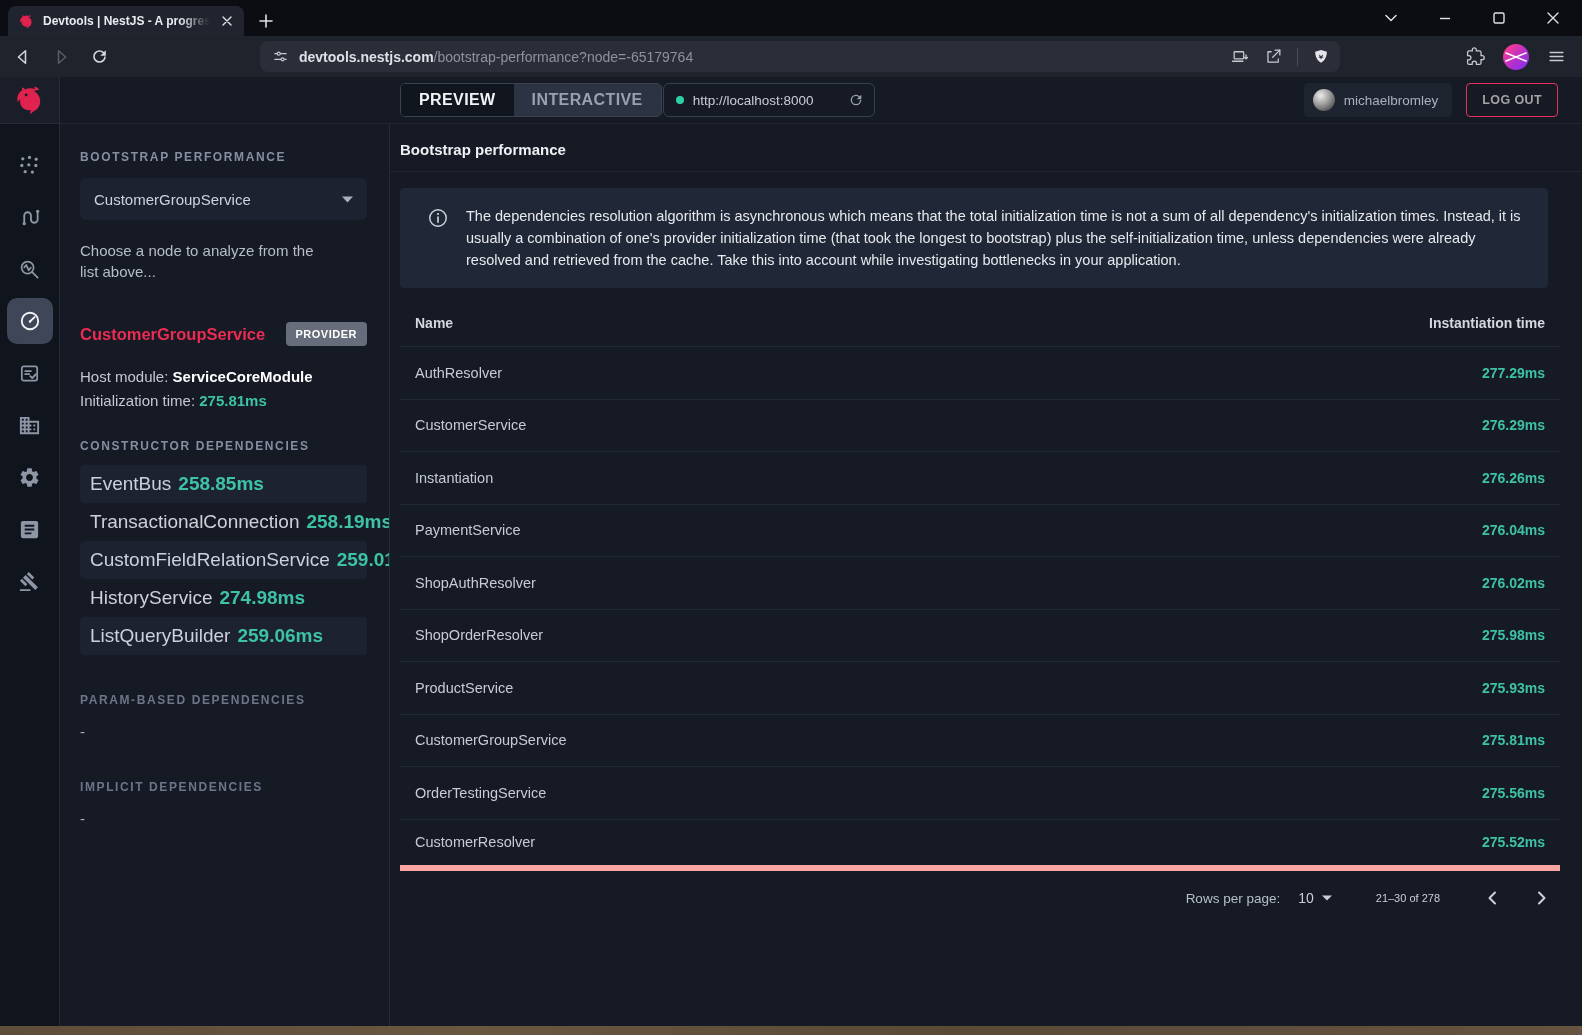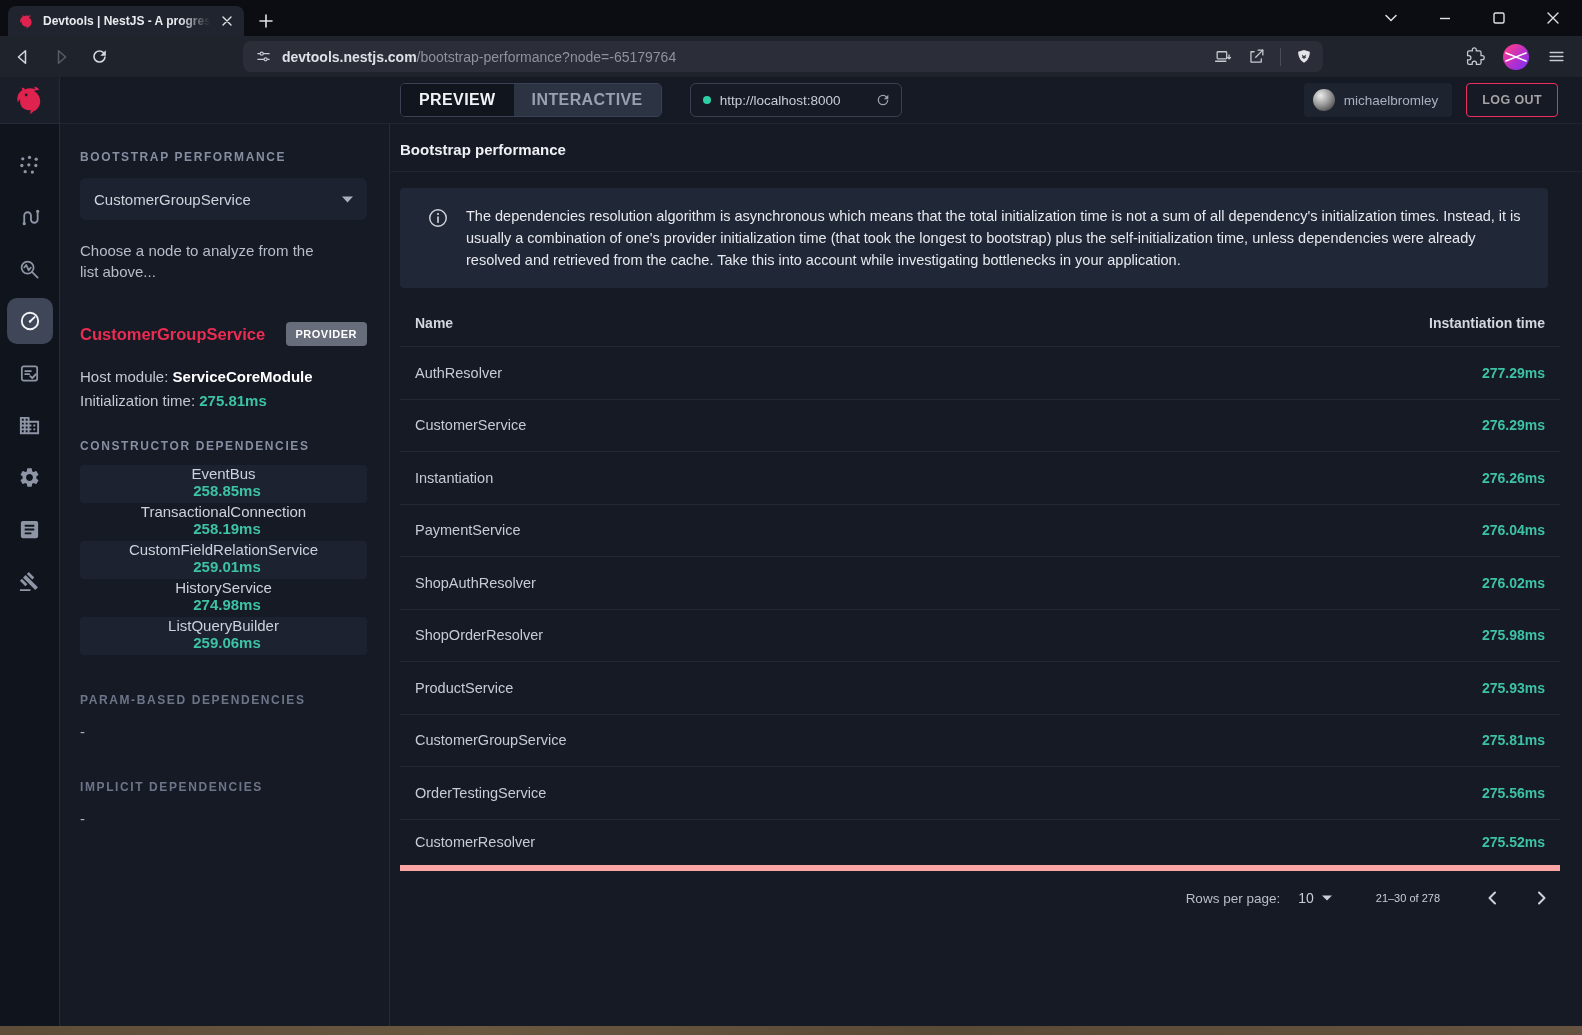--- a/index.html
+++ b/index.html
@@ -10,21 +10,21 @@
   .tabstrip { position:absolute; top:0; left:0; right:0; height:36px; background:#0b0d13; }
   .tab { position:absolute; left:8px; top:6px; width:236px; height:30px; background:#20242e; border-radius:8px 8px 0 0; display:flex; align-items:center; padding:0 8px 0 10px; gap:8px; }
   .tab-title { flex:1; color:#e8eaee; font-size:12px; font-weight:700; white-space:nowrap; overflow:hidden; -webkit-mask-image:linear-gradient(90deg,#000 82%,transparent); mask-image:linear-gradient(90deg,#000 82%,transparent); }
   .tab-close { width:18px; height:18px; display:flex; align-items:center; justify-content:center; border-radius:4px; }
   .newtab { position:absolute; left:254px; top:9px; width:24px; height:24px; display:flex; align-items:center; justify-content:center; border-radius:4px; }
   .wincontrols { position:absolute; right:14px; top:0; height:36px; display:flex; align-items:center; gap:24px; }
   .winbtn { width:30px; height:28px; display:flex; align-items:center; justify-content:center; }
 
   .toolbar { position:absolute; top:36px; left:0; right:0; height:41px; background:#1f232c; display:flex; align-items:center; }
   .navbtn { width:30px; height:30px; margin-left:8px; display:flex; align-items:center; justify-content:center; }
-  .urlbar { position:absolute; left:243px; top:5px; width:1080px; height:31px; background:#2b2e38; border-radius:8px; display:flex; align-items:center; padding:0 10px 0 12px; gap:10px; }
+  .urlbar { position:absolute; left:260px; top:5px; width:1080px; height:31px; background:#2b2e38; border-radius:8px; display:flex; align-items:center; padding:0 10px 0 12px; gap:10px; }
   .url { flex:1; font-size:14px; white-space:nowrap; overflow:hidden; }
   .url .domain { color:#dde0e6; font-weight:700; }
   .url .path { color:#8d929e; }
   .urlbar-right { display:flex; align-items:center; gap:14px; }
   .urlbar-sep { width:1px; height:18px; background:#4a4e59; }
   .toolbar-right { position:absolute; right:16px; top:5px; height:31px; display:flex; align-items:center; gap:18px; }
   .profile-avatar { width:26px; height:26px; border-radius:50%; background:linear-gradient(135deg,#ff3a8d 10%,#b02fd0 60%,#7b2ff7); position:relative; overflow:hidden; }
   .profile-avatar svg { position:absolute; inset:0; }
 
   
@@ -35,21 +35,21 @@
   .rail-slot { width:46px; height:46px; display:flex; align-items:center; justify-content:center; border-radius:10px; }
   .rail-slot.active { background:#3e4657; }
   .panel { grid-row:2; grid-column:2; background:#161a25; border-right:1px solid #262b37; padding:26px 22px 0 20px; overflow:hidden; }
   .main { grid-row:2; grid-column:3; background:#161a25; overflow:hidden; }
 
   
   .toggle-group { display:flex; border:1px solid #3a4152; border-radius:5px; overflow:hidden; height:34px; }
   .toggle-btn { padding:0 18px; display:flex; align-items:center; font-size:16px; font-weight:700; letter-spacing:.4px; }
   .toggle-btn.preview { background:#11151e; color:#f2f3f6; }
   .toggle-btn.interactive { background:#2c3342; color:#99a1b1; }
-  .appurl-box { margin-left:28px; width:212px; height:34px; border:1px solid #39404f; border-radius:6px; display:flex; align-items:center; padding:0 10px 0 12px; gap:9px; }
+  .appurl-box { margin-left:1px; width:212px; height:34px; border:1px solid #39404f; border-radius:6px; display:flex; align-items:center; padding:0 10px 0 12px; gap:9px; }
   .status-dot { width:8px; height:8px; border-radius:50%; background:#2ecfa6; }
   .appurl-text { flex:1; color:#c9cdd6; font-size:13.5px; white-space:nowrap; }
   .header-spacer { flex:1; }
   .user-pill { display:flex; align-items:center; gap:9px; background:#1e2330; border-radius:4px; height:34px; padding:0 14px 0 9px; }
   .user-avatar { width:22px; height:22px; border-radius:50%; background:radial-gradient(circle at 35% 30%, #ececec, #9a9a9a 45%, #474747 85%); }
   .user-name { color:#aab0bd; font-size:13.5px; }
   .logout-btn { margin-left:14px; height:34px; padding:0 15px; display:flex; align-items:center; border:1px solid #eb2f5c; border-radius:4px; color:#a3a3a3; font-size:12.5px; font-weight:700; letter-spacing:.4px; background:transparent; }
 
   
   .sec-title { color:#868ea1; font-size:12px; font-weight:700; letter-spacing:1.6px; }
@@ -59,21 +59,21 @@
   .hint { margin-top:20px; color:#b6bcc8; font-size:15px; line-height:21px; width:250px; }
   .node-row { margin-top:40px; display:flex; align-items:center; justify-content:space-between; }
   .node-name { color:#eb2c52; font-size:16.5px; font-weight:700; }
   .node-badge { background:#676d7a; color:#fff; font-size:11px; font-weight:700; letter-spacing:.5px; border-radius:4px; padding:6px 10px; }
   .kv { margin-top:22px; color:#c3c8d2; font-size:15px; }
   .kv + .kv { margin-top:7px; }
   .kv .v { font-weight:700; color:#ffffff; }
   .kv .v.teal { color:#3dc2a6; }
   .deps-title { margin-top:30px; }
   .dep-list { margin-top:12px; }
-  .dep-item { height:38px; display:flex; align-items:center; padding:0 10px; border-radius:4px; font-size:15px; color:#ccd1da;flex-direction:column; }
+  .dep-item { height:38px; display:flex; align-items:center; padding:0 10px; border-radius:4px; font-size:19px; color:#ccd1da; }
   .dep-item.alt { background:#1c2230; }
   .dep-time { color:#3dc2a6; font-weight:700; margin-left:7px; }
   .dash { margin-top:16px; color:#aab0bd; font-size:15px; }
 
   
   .main-title-row { padding:17px 0 12px 10px; border-bottom:1px solid #21252f; }
   .main-title { color:#eef0f4; font-size:15px; font-weight:700; }
   .infobox { margin:16px 34px 0 10px; background:#202736; border-radius:4px; padding:17px 27px; display:flex; gap:17px; align-items:flex-start; }
   .infobox p { color:#e7e9ee; font-size:14.5px; line-height:22px; }
   .info-icon { flex:0 0 auto; margin-top:2px; }

